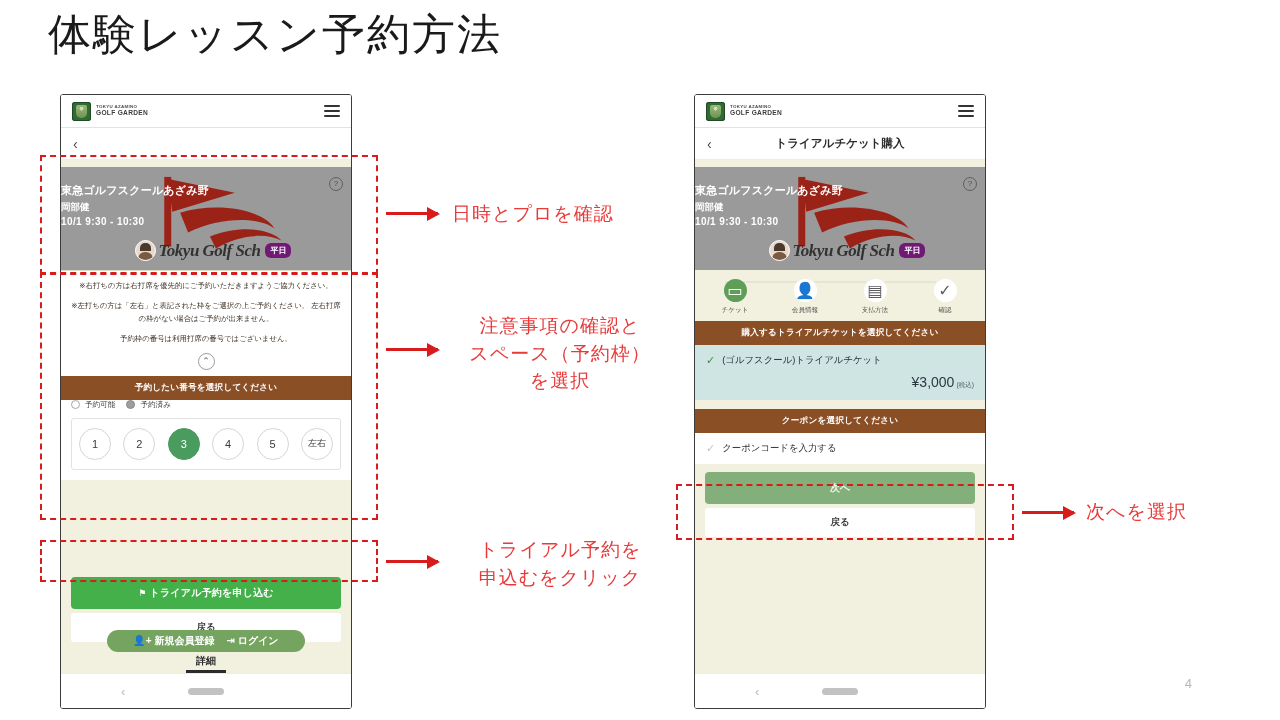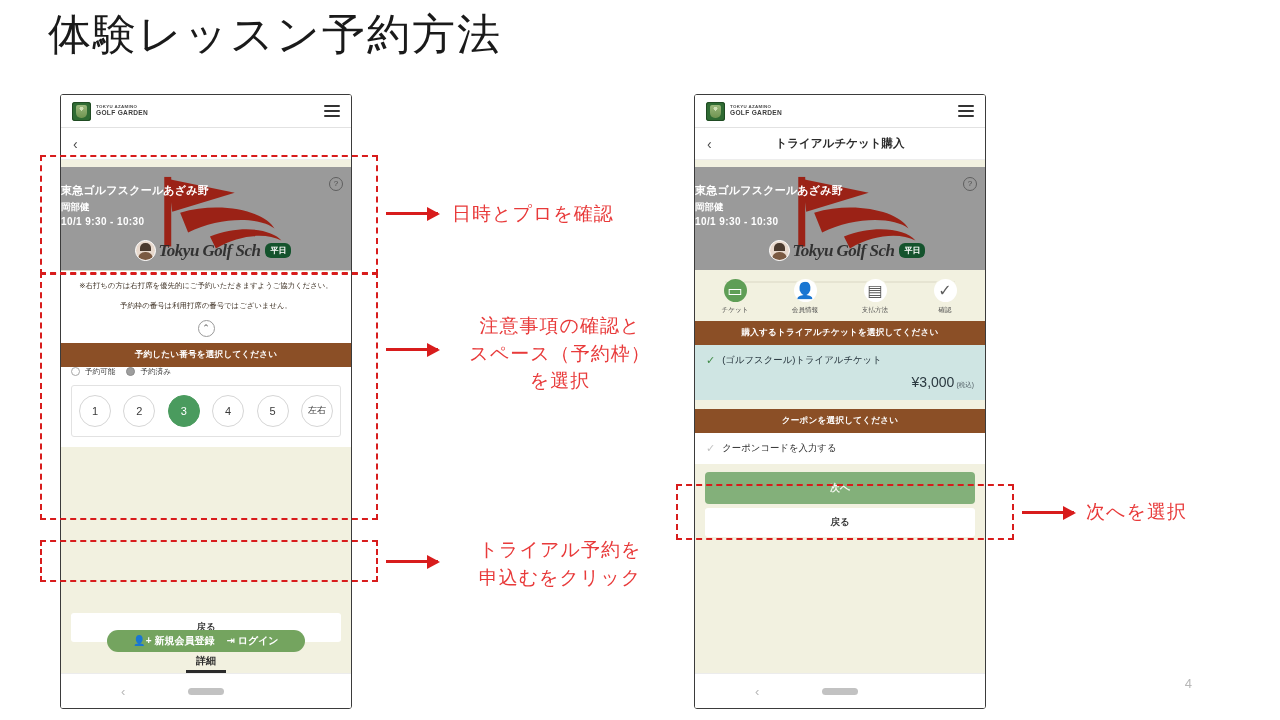--- a/index.html
+++ b/index.html
@@ -88,21 +88,21 @@
     width:19px;height:19px;border-radius:50%;background:#e8d9cd;border:1.5px solid #fff;
     flex:0 0 auto;overflow:hidden;position:relative;
   }
   .avatar:before{content:"";position:absolute;left:4px;top:2px;width:11px;height:8px;background:#4a3a2e;border-radius:5px 5px 0 0;}
   .avatar:after{content:"";position:absolute;left:2px;bottom:0;width:15px;height:8px;background:#7b5a42;border-radius:7px 7px 0 0;}
   .watermark{
     font-family:"Liberation Serif","DejaVu Serif",serif;font-weight:bold;font-style:italic;
     font-size:17px;color:#2a2a2a;letter-spacing:-.5px;opacity:.92;
   }
   .badge-weekday{
-    background:#14532d;color:#fff;font-size:8px;font-weight:bold;
+    background:#701a75;color:#fff;font-size:8px;font-weight:bold;
     padding:2px 5px;border-radius:6px;margin-left:2px;
   }
 
   
   .notice{
     background:#fff;padding:9px 10px 6px;font-size:7.4px;line-height:1.75;
     color:#3c2f22;text-align:center;flex:0 0 auto;border-top:1px solid #dedbc8;
   }
   .notice p{margin:0 0 7px;}
   .notice p:last-child{margin-bottom:4px;}
@@ -252,20 +252,22 @@
       </div>
       <div class="hero-bottom">
         <div class="avatar"></div>
         <div class="watermark">Tokyu Golf Sch</div>
         <div class="badge-weekday">平日</div>
       </div>
     </div>
 
     <div class="notice">
       <p>※右打ちの方は右打席を優先的にご予約いただきますようご協力ください。</p>
+      <p>※左打ちの方は「左右」と表記された枠をご選択の上ご予約ください。
+左右打席の枠がない場合はご予約が出来ません。</p>
       <p>予約枠の番号は利用打席の番号ではございません。</p>
       <div class="collapse-btn">⌃</div>
     </div>
 
     <div class="bar-brown">予約したい番号を選択してください</div>
 
     <div class="slot-wrap">
       <div class="legend">
         <span class="dot open"></span>
         <span class="lbl">予約可能</span>
@@ -278,20 +280,23 @@
           <div class="slot selected">3</div>
           <div class="slot">4</div>
           <div class="slot">5</div>
           <div class="slot wide">左右</div>
         </div>
     </div>
 
     <div class="spacer-cream"></div>
 
     <div class="cta-wrap">
+      <div class="btn-green">
+        <span class="ico">⚑</span><span>トライアル予約を申し込む</span>
+      </div>
       <div class="btn-white">戻る</div>
       <div class="auth-pill">
         <span>👤+ <span>新規会員登録</span></span>
         <span>⇥ <span>ログイン</span></span>
       </div>
       <div class="detail-tab">
         <div class="t">詳細</div>
         <div class="u"></div>
       </div>
     </div>

